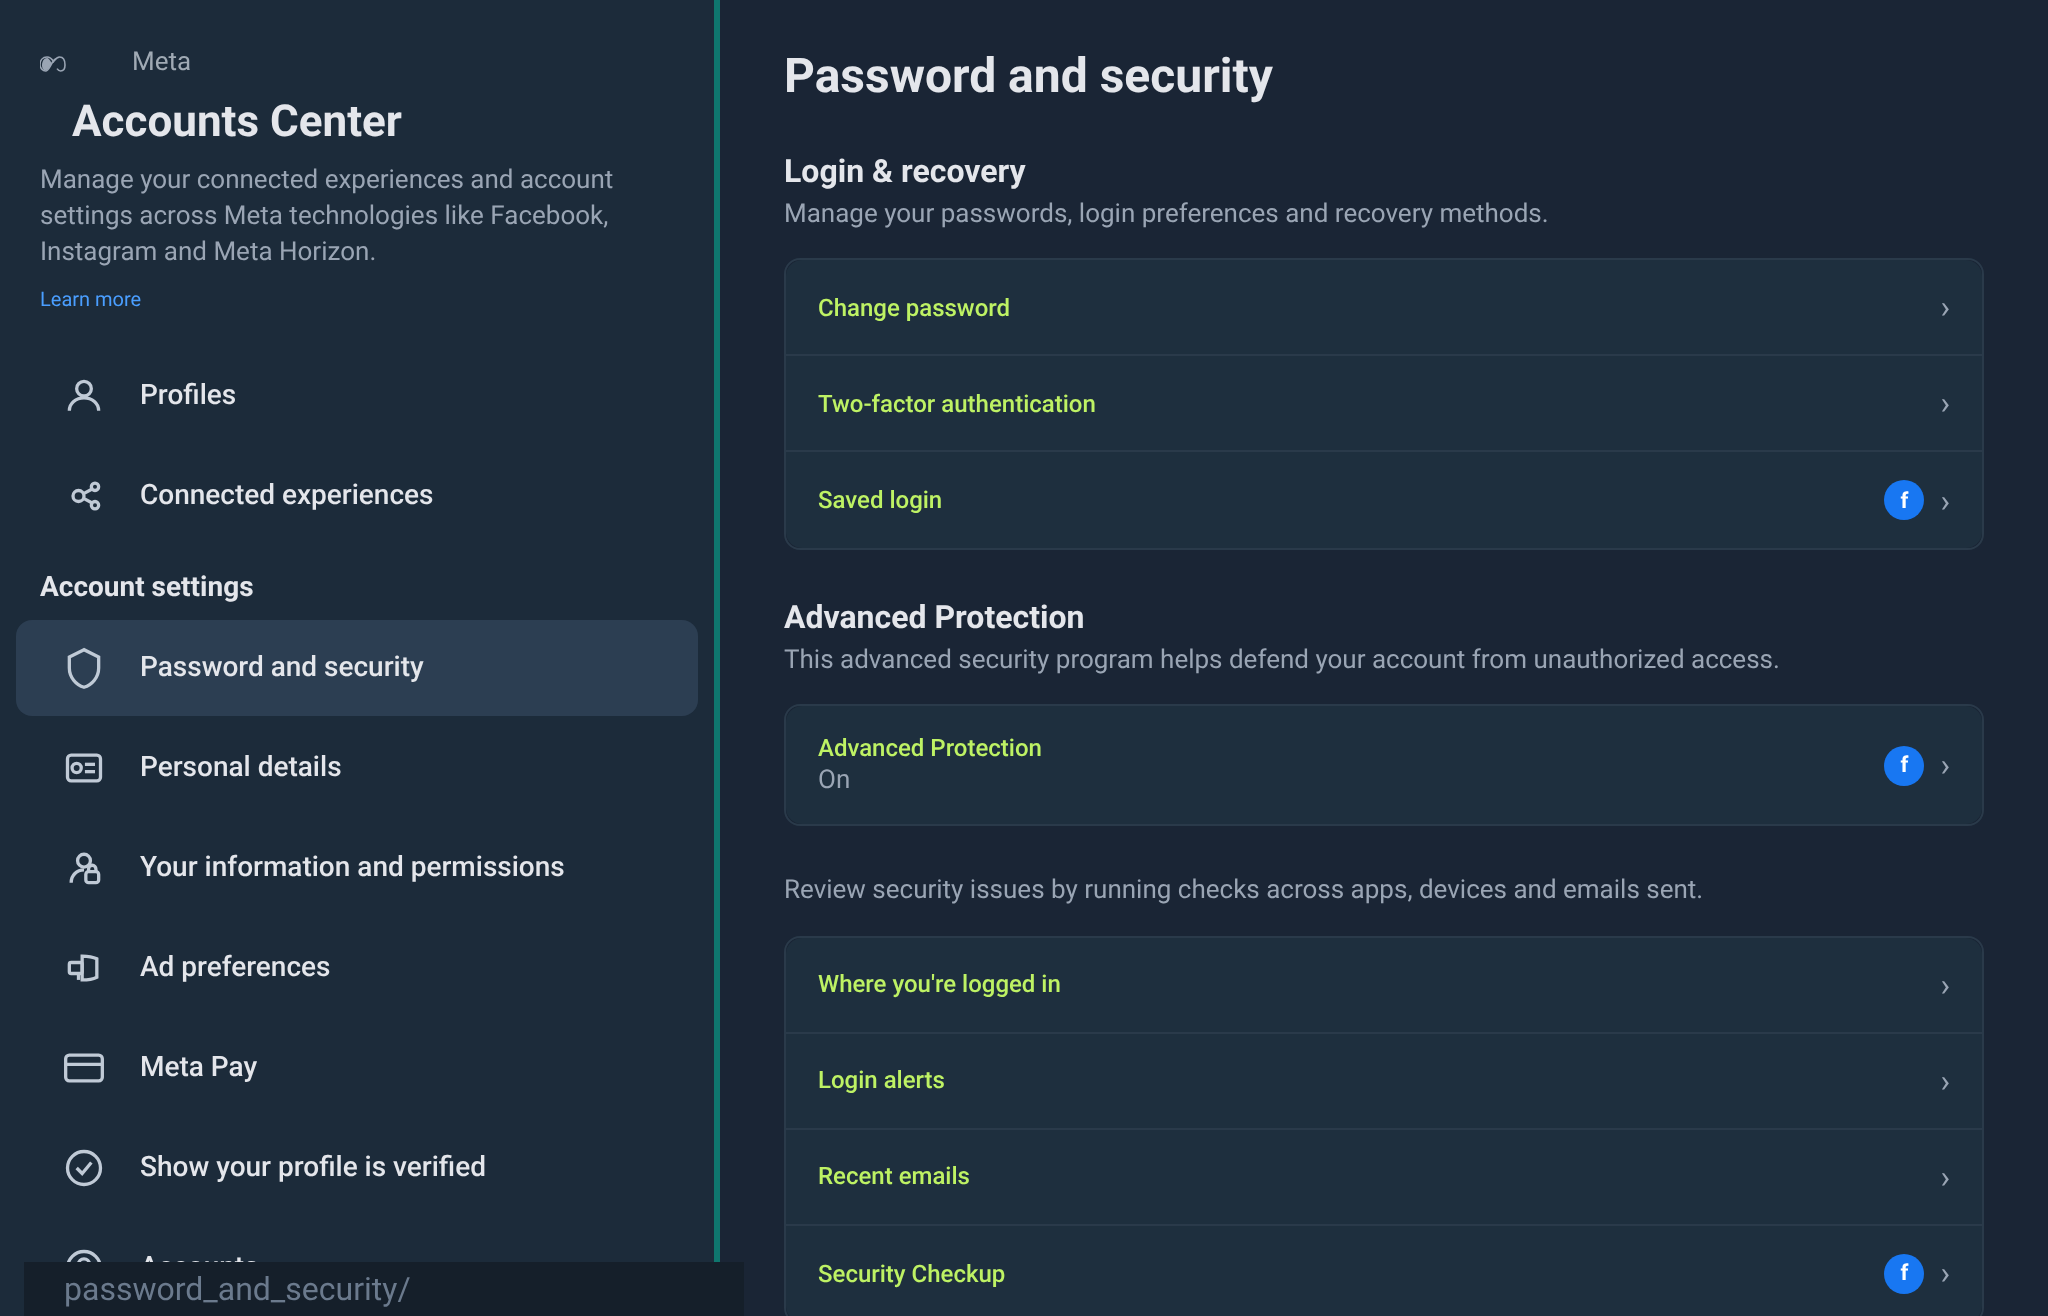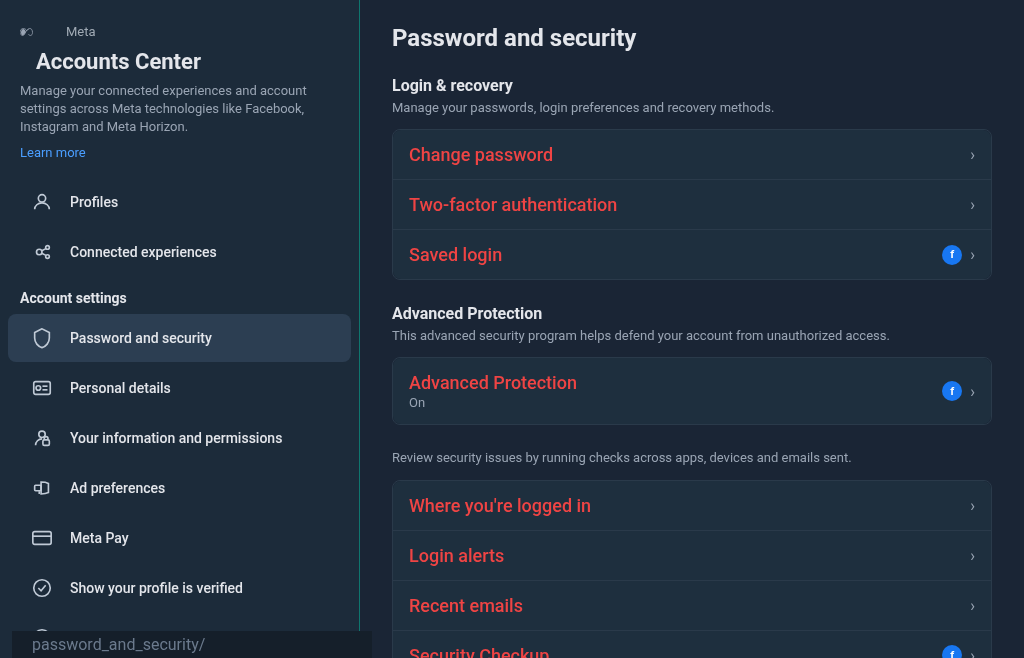--- a/index.html
+++ b/index.html
@@ -13,21 +13,21 @@
       overflow: hidden;
     }
 
     
     .sidebar {
       width: 360px;
       min-width: 360px;
       background-color: #1c2b3a;
       padding: 16px 0;
       overflow-y: auto;
-      border-right: 1px solid #0f766e;
+      border-right: 3px solid #0f766e;
     }
     .meta-logo {
       padding: 8px 20px 4px 20px;
       display: flex;
       align-items: center;
       gap: 6px;
     }
     .meta-logo-text {
       font-size: 13px;
       color: #a0aab4;
@@ -38,21 +38,21 @@
       color: #e4e6eb;
       padding: 6px 20px 8px 36px;
     }
     .sidebar-description {
       font-size: 13px;
       color: #9aa5b4;
       padding: 0 20px 4px 20px;
       line-height: 1.4;
     }
     .learn-more {
-      font-size: 13px;
+      font-size: 10px;
       color: #4a9eff;
       padding: 4px 20px 16px 20px;
       display: block;
       text-decoration: none;
       cursor: pointer;
     }
 
     .sidebar-nav-item {
       display: flex;
       align-items: center;
@@ -133,23 +133,23 @@
       border-radius: 8px 8px 0 0;
     }
     .menu-item:last-of-type {
       border-bottom: none;
       border-radius: 0 0 8px 8px;
     }
     .menu-item-single {
       border-radius: 8px !important;
     }
     .menu-item-label {
-      font-size: 18px;
+      font-size: 12px;
       font-weight: 500;
-      color: #ef4444;
+      color: #bef264;
     }
     .menu-item-sublabel {
       font-size: 13px;
       color: #9aa5b4;
       margin-top: 2px;
     }
     .menu-item-right {
       display: flex;
       align-items: center;
       gap: 8px;

